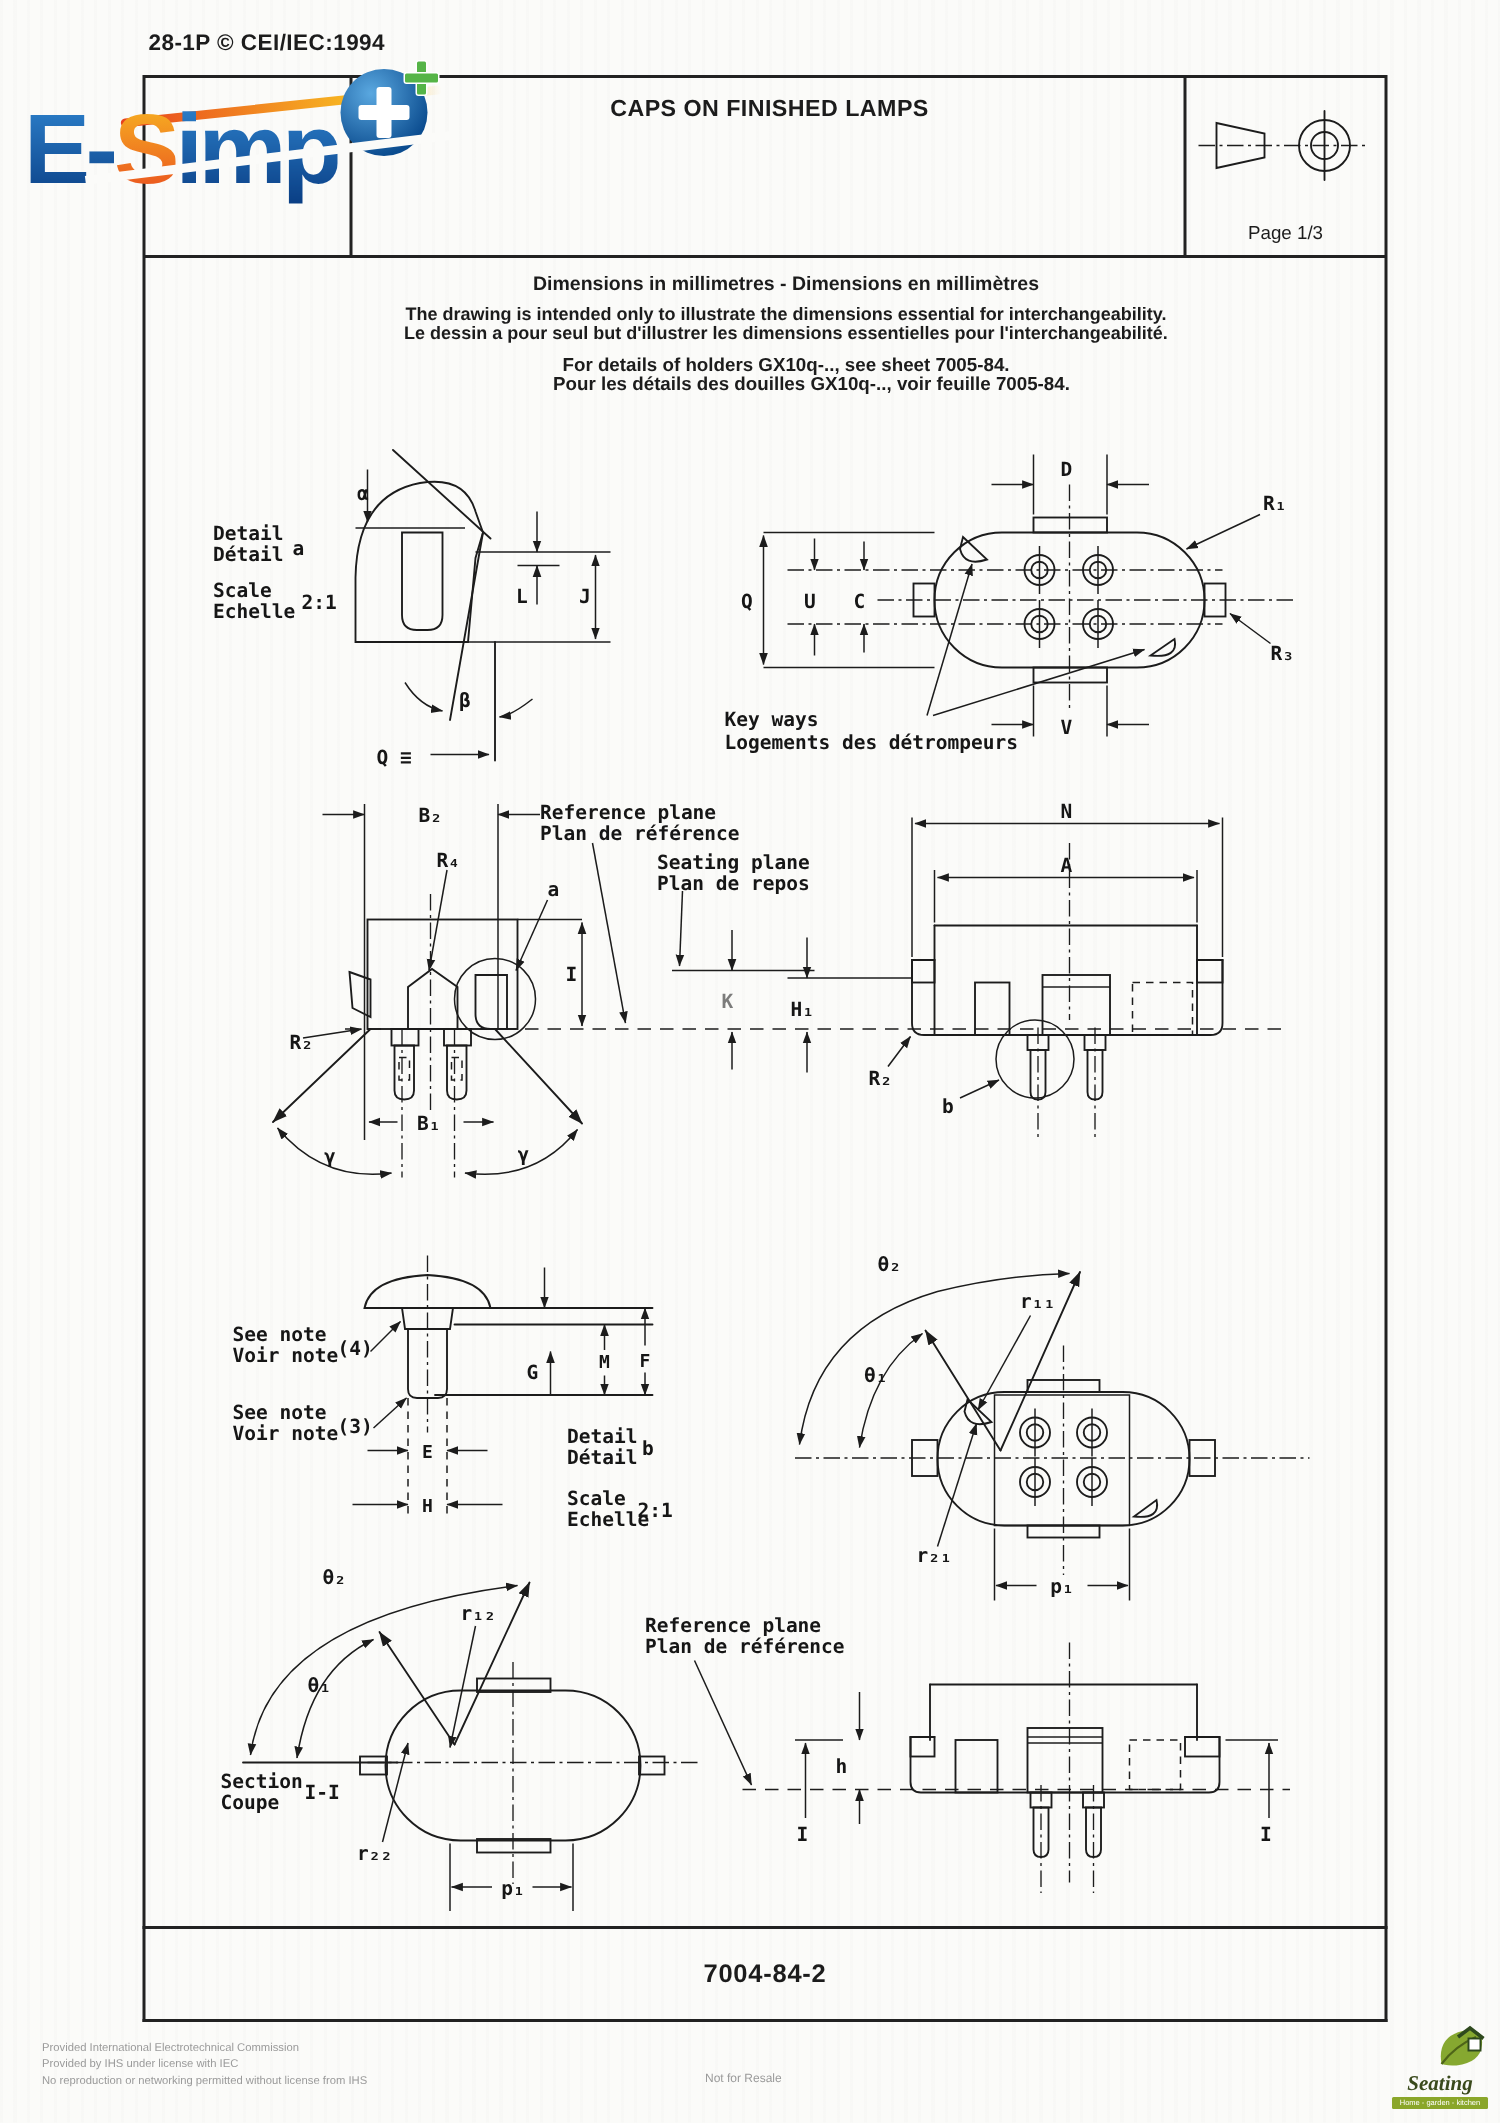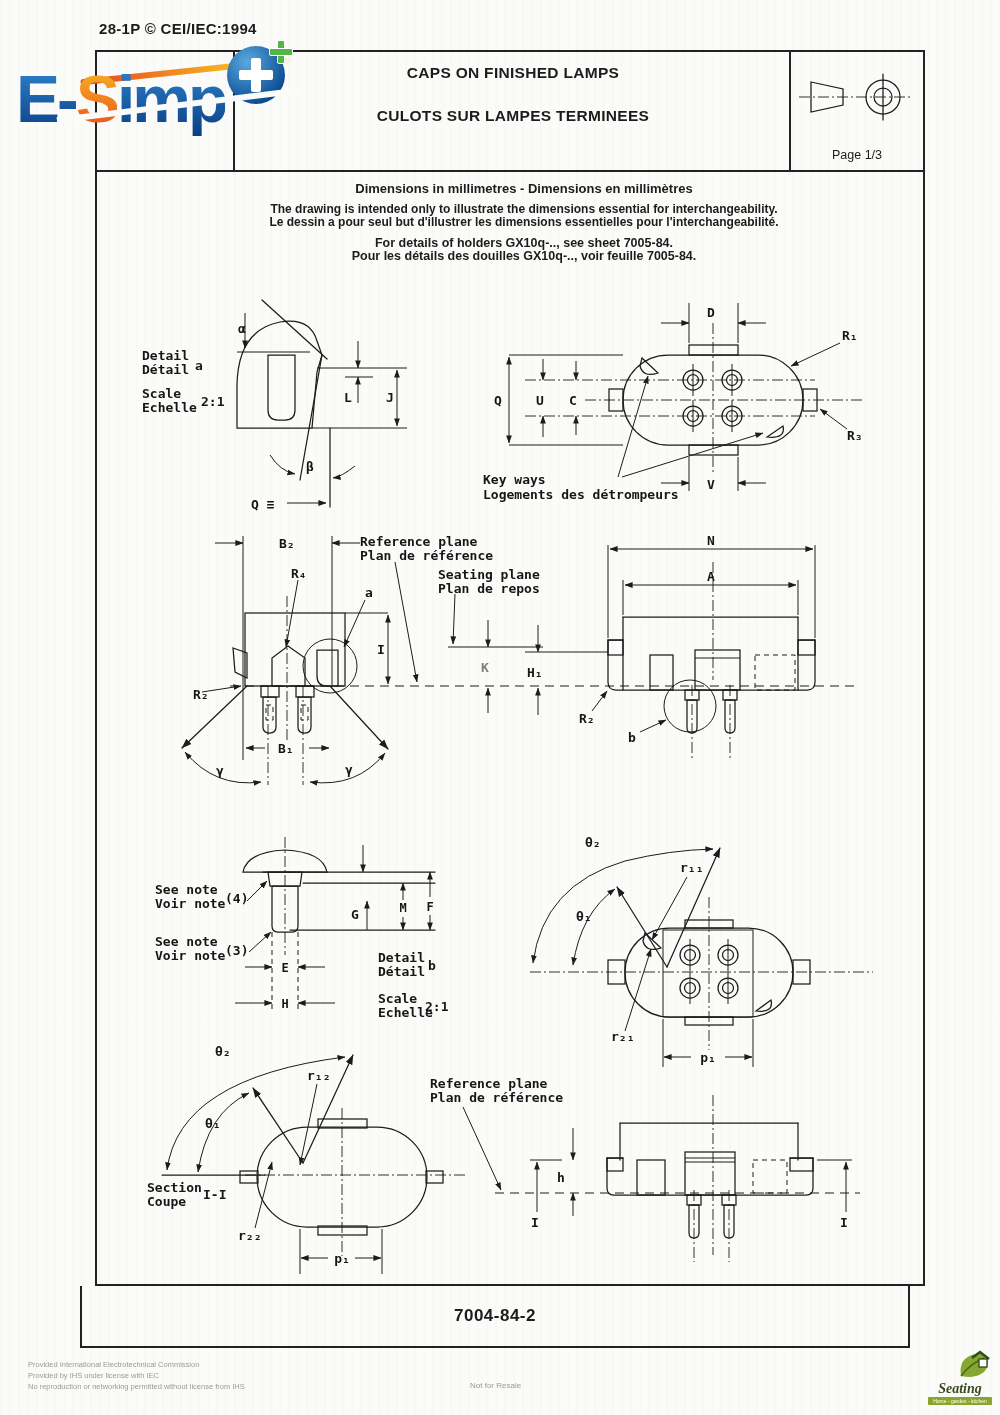--- a/index.html
+++ b/index.html
@@ -11,29 +11,29 @@
   .kicker{left:99px;top:20px;font-size:15px;font-weight:600;letter-spacing:.3px;}
   .header-box{left:95px;top:50px;width:830px;height:122px;border:2px solid #222;box-sizing:border-box;background:transparent;}
   .vdiv{position:absolute;top:0;bottom:0;width:2px;background:#222;}
   .title-cell{position:absolute;left:140px;right:134px;top:0;bottom:0;text-align:center;}
   .t1{position:absolute;left:0;right:0;top:12px;font-size:15.5px;font-weight:bold;letter-spacing:.3px;}
   .t2{position:absolute;left:0;right:0;top:55px;font-size:15.5px;font-weight:bold;letter-spacing:.3px;}
   .t3{position:absolute;left:0;right:0;top:94px;font-size:15px;font-weight:bold;}
   .icon-cell{position:absolute;right:0;top:0;width:132px;bottom:0;}
   .page-label{position:absolute;left:0;right:0;bottom:8px;text-align:center;font-size:12.5px;font-weight:normal;}
   .main-box{left:95px;top:172px;width:830px;height:1114px;border:2px solid #222;border-top:none;box-sizing:border-box;}
-  .strip{left:80px;top:1286px;width:830px;height:62px;border:2px solid #222;border-top:none;box-sizing:border-box;text-align:center;}
+  .strip{left:95px;top:1286px;width:830px;height:62px;border:2px solid #222;border-top:none;box-sizing:border-box;text-align:center;}
   .strip span{display:inline-block;margin-top:20px;font-size:17px;font-weight:bold;letter-spacing:.5px;}
   
   .intro{left:95px;width:858px;text-align:center;font-weight:bold;}
   .i1{top:181px;font-size:13px;}
   .i2{top:202px;font-size:12px;}
   .i3{top:215px;font-size:12px;}
   .i4{top:236px;font-size:12.5px;}
-  .i5{top:249px;font-size:12.5px;}
+  .i5{top:249px;font-size:12.5px;padding-left:17px;}
   
   .logo{left:16px;top:46px;height:96px;width:330px;z-index:5;}
   .logo .lgt{position:relative;z-index:2;font-family:"Liberation Sans",sans-serif;font-weight:800;font-size:66px;letter-spacing:-3px;line-height:90px;
              background-clip:text;-webkit-background-clip:text;color:transparent;display:inline-block;}
   .lg-e{background-image:linear-gradient(180deg,#2f85d0 10%,#0a3f85 90%);}
   .lg-s{background-image:linear-gradient(180deg,#f7b422 15%,#e8421e 95%);}
   .lg-imp{background-image:linear-gradient(180deg,#2f85d0 10%,#0a3f85 90%);}
   .swoosh-o{position:absolute;left:64px;top:22px;width:215px;height:6px;border-radius:3px;z-index:1;
             background:linear-gradient(90deg,#e8421e,#f7b422 70%,rgba(247,180,34,0));transform:rotate(-6deg);}
   .swoosh-w{position:absolute;left:40px;top:56px;width:250px;height:6px;z-index:3;background:#fbfbf9;transform:rotate(-7deg);}
@@ -86,21 +86,20 @@
         <span class="plus-v"></span>
         <span class="plus-h"></span>
       </span></span>
 </div>
 
 <div class="abs header-box">
   <div class="vdiv" style="left:136px"></div>
   <div class="vdiv" style="right:132px"></div>
   <div class="title-cell">
     <div class="t1">CAPS ON FINISHED LAMPS</div>
-    <div class="t2">CULOTS SUR LAMPES TERMINEES</div>
   </div>
   <div class="icon-cell">
     <svg width="120" height="62" style="left:6px;top:14px">
       <line class="cl" x1="2" y1="31" x2="116" y2="31"></line>
       <path class="ln" d="M14,16 L46,23 L46,39 L14,46 Z"></path>
       <circle class="ln" cx="86" cy="31" r="17"></circle>
       <circle class="ln" cx="86" cy="31" r="9"></circle>
       <line class="ln" x1="86" y1="8" x2="86" y2="54"></line>
     </svg>
     <div class="page-label">Page 1/3</div>

